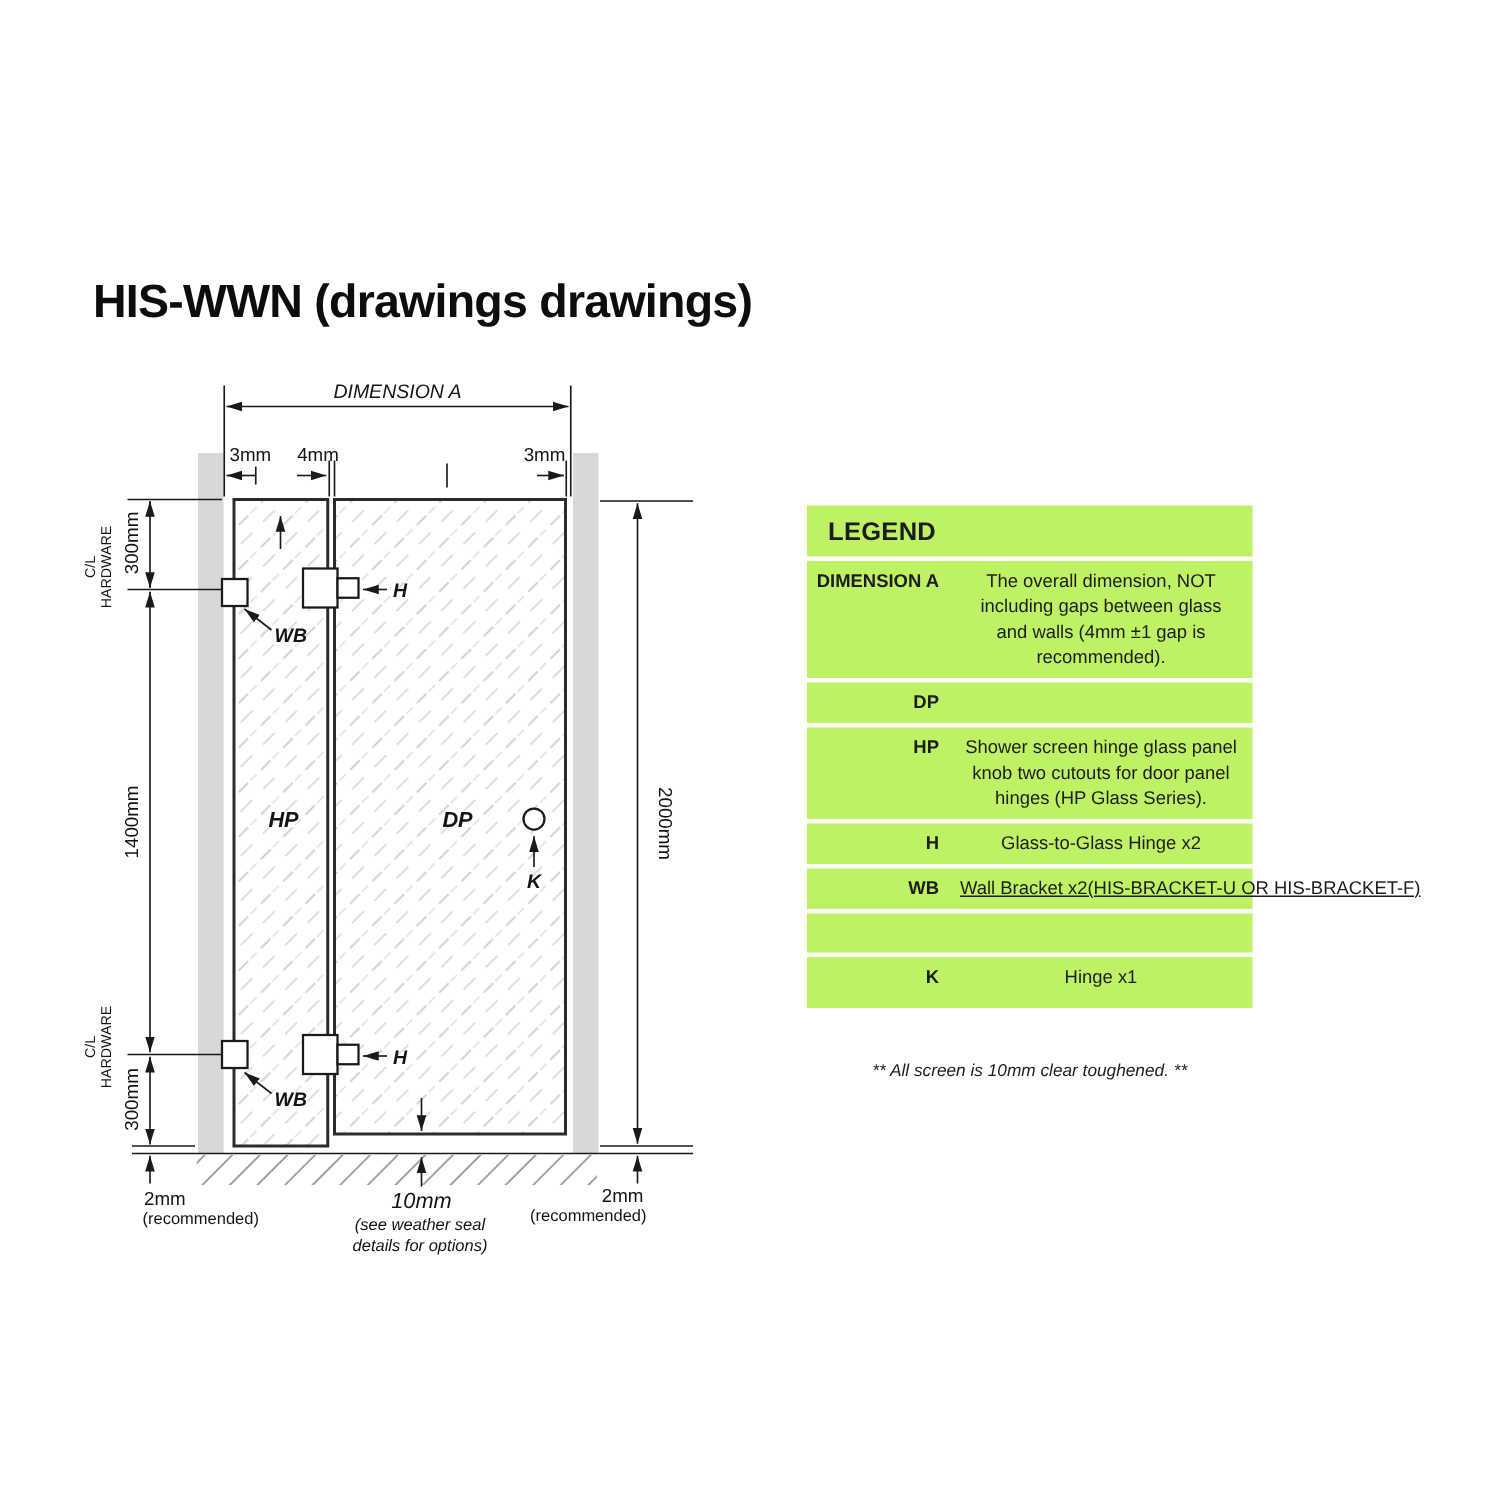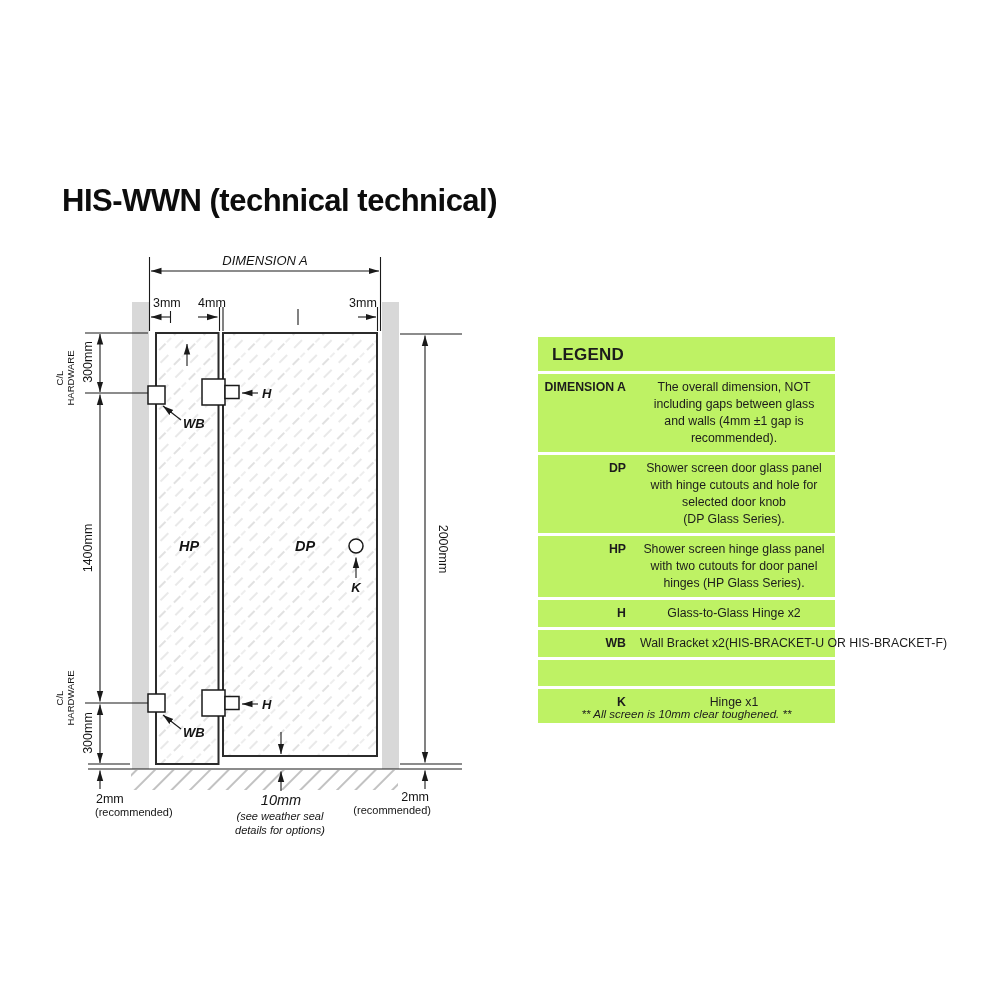--- a/index.html
+++ b/index.html
@@ -25,30 +25,30 @@
   .hw-rect{fill:#fff;stroke:#1a1a1a;stroke-width:1.5;}
 
   
   .legend{position:absolute;left:538px;top:337px;width:297px;background:#bef264;color:#1c1c1c;}
   .legend-title{font-size:17px;font-weight:bold;padding:8px 0 6px 14px;letter-spacing:0.2px;}
   .legend-row{display:flex;border-top:3px solid #fff;padding:5px 0;}
   .legend-row.empty{min-height:16px;}
   .legend-row.last{padding-bottom:12px;}
   .legend-term{flex:0 0 88px;text-align:right;font-weight:bold;font-size:12.3px;line-height:17px;}
   .legend-desc{margin-left:14px;font-size:12.3px;line-height:17px;white-space:pre-line;width:188px;text-align:center;}
-  .legend-desc.nowrap{white-space:nowrap;width:auto;}
+  .legend-desc.nowrap{white-space:nowrap;width:auto;text-decoration:underline;}
   .footnote{position:absolute;left:538px;top:708px;width:297px;text-align:center;
             font-style:italic;font-size:11.5px;color:#1c1c1c;}
 </style>
 </head>
 <body>
 
 <div class="page">
 
-  <h1 class="title">HIS-WWN (technical technical)</h1>
+  <h1 class="title">HIS-WWN (drawings drawings)</h1>
 
   <svg class="drawing" width="1000" height="1000" viewBox="0 0 1000 1000" xmlns="http://www.w3.org/2000/svg">
     <defs>
       <marker id="arw" markerUnits="userSpaceOnUse" markerWidth="11" markerHeight="9" viewBox="0 0 11 9" refX="10.5" refY="4.5" orient="auto-start-reverse">
         <path d="M0,1.3 L10.5,4.5 L0,7.7 Z" fill="#1a1a1a"></path>
       </marker>
       <pattern id="glassHatch" patternUnits="userSpaceOnUse" width="21" height="21" patternTransform="rotate(45)">
         <rect width="21" height="21" fill="#ffffff"></rect>
         <line x1="3" y1="-2" x2="3" y2="9" stroke="#c9c9c9" stroke-width="1.1"></line>
         <line x1="3" y1="13" x2="3" y2="19" stroke="#dedede" stroke-width="1"></line>
@@ -179,29 +179,25 @@
 
     <div class="legend-row">
       <div class="legend-term">DIMENSION A</div>
       <div class="legend-desc">The overall dimension, NOT
 including gaps between glass
 and walls (4mm ±1 gap is
 recommended).</div>
     </div>
     <div class="legend-row">
       <div class="legend-term">DP</div>
-      <div class="legend-desc">Shower screen door glass panel
-with hinge cutouts and hole for
-selected door knob
-(DP Glass Series).</div>
     </div>
     <div class="legend-row">
       <div class="legend-term">HP</div>
       <div class="legend-desc">Shower screen hinge glass panel
-with two cutouts for door panel
+knob two cutouts for door panel
 hinges (HP Glass Series).</div>
     </div>
     <div class="legend-row">
       <div class="legend-term">H</div>
       <div class="legend-desc">Glass-to-Glass Hinge x2</div>
     </div>
     <div class="legend-row">
       <div class="legend-term">WB</div>
       <div class="legend-desc nowrap">Wall Bracket x2(HIS-BRACKET-U OR HIS-BRACKET-F)</div>
     </div>

